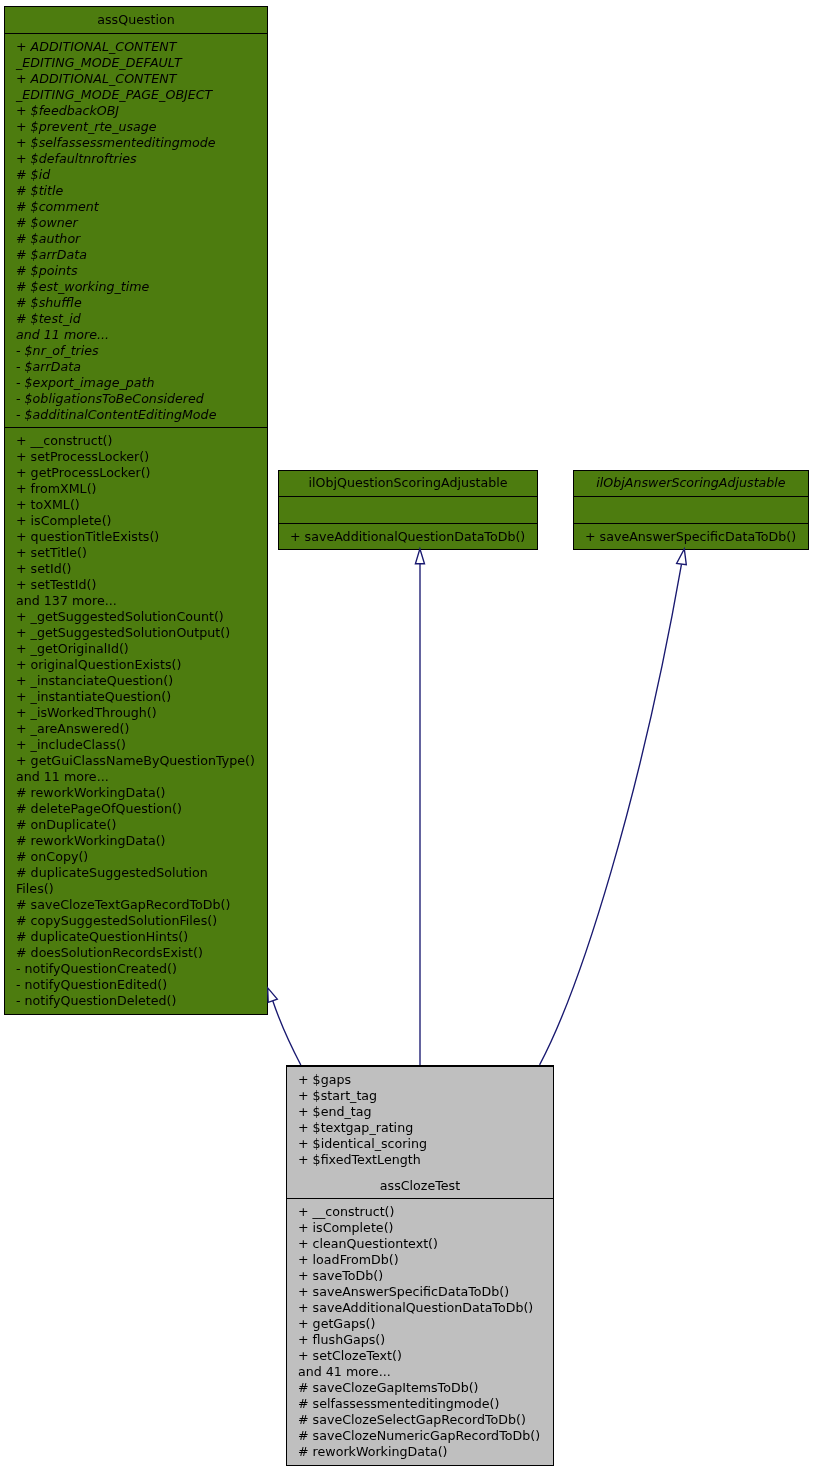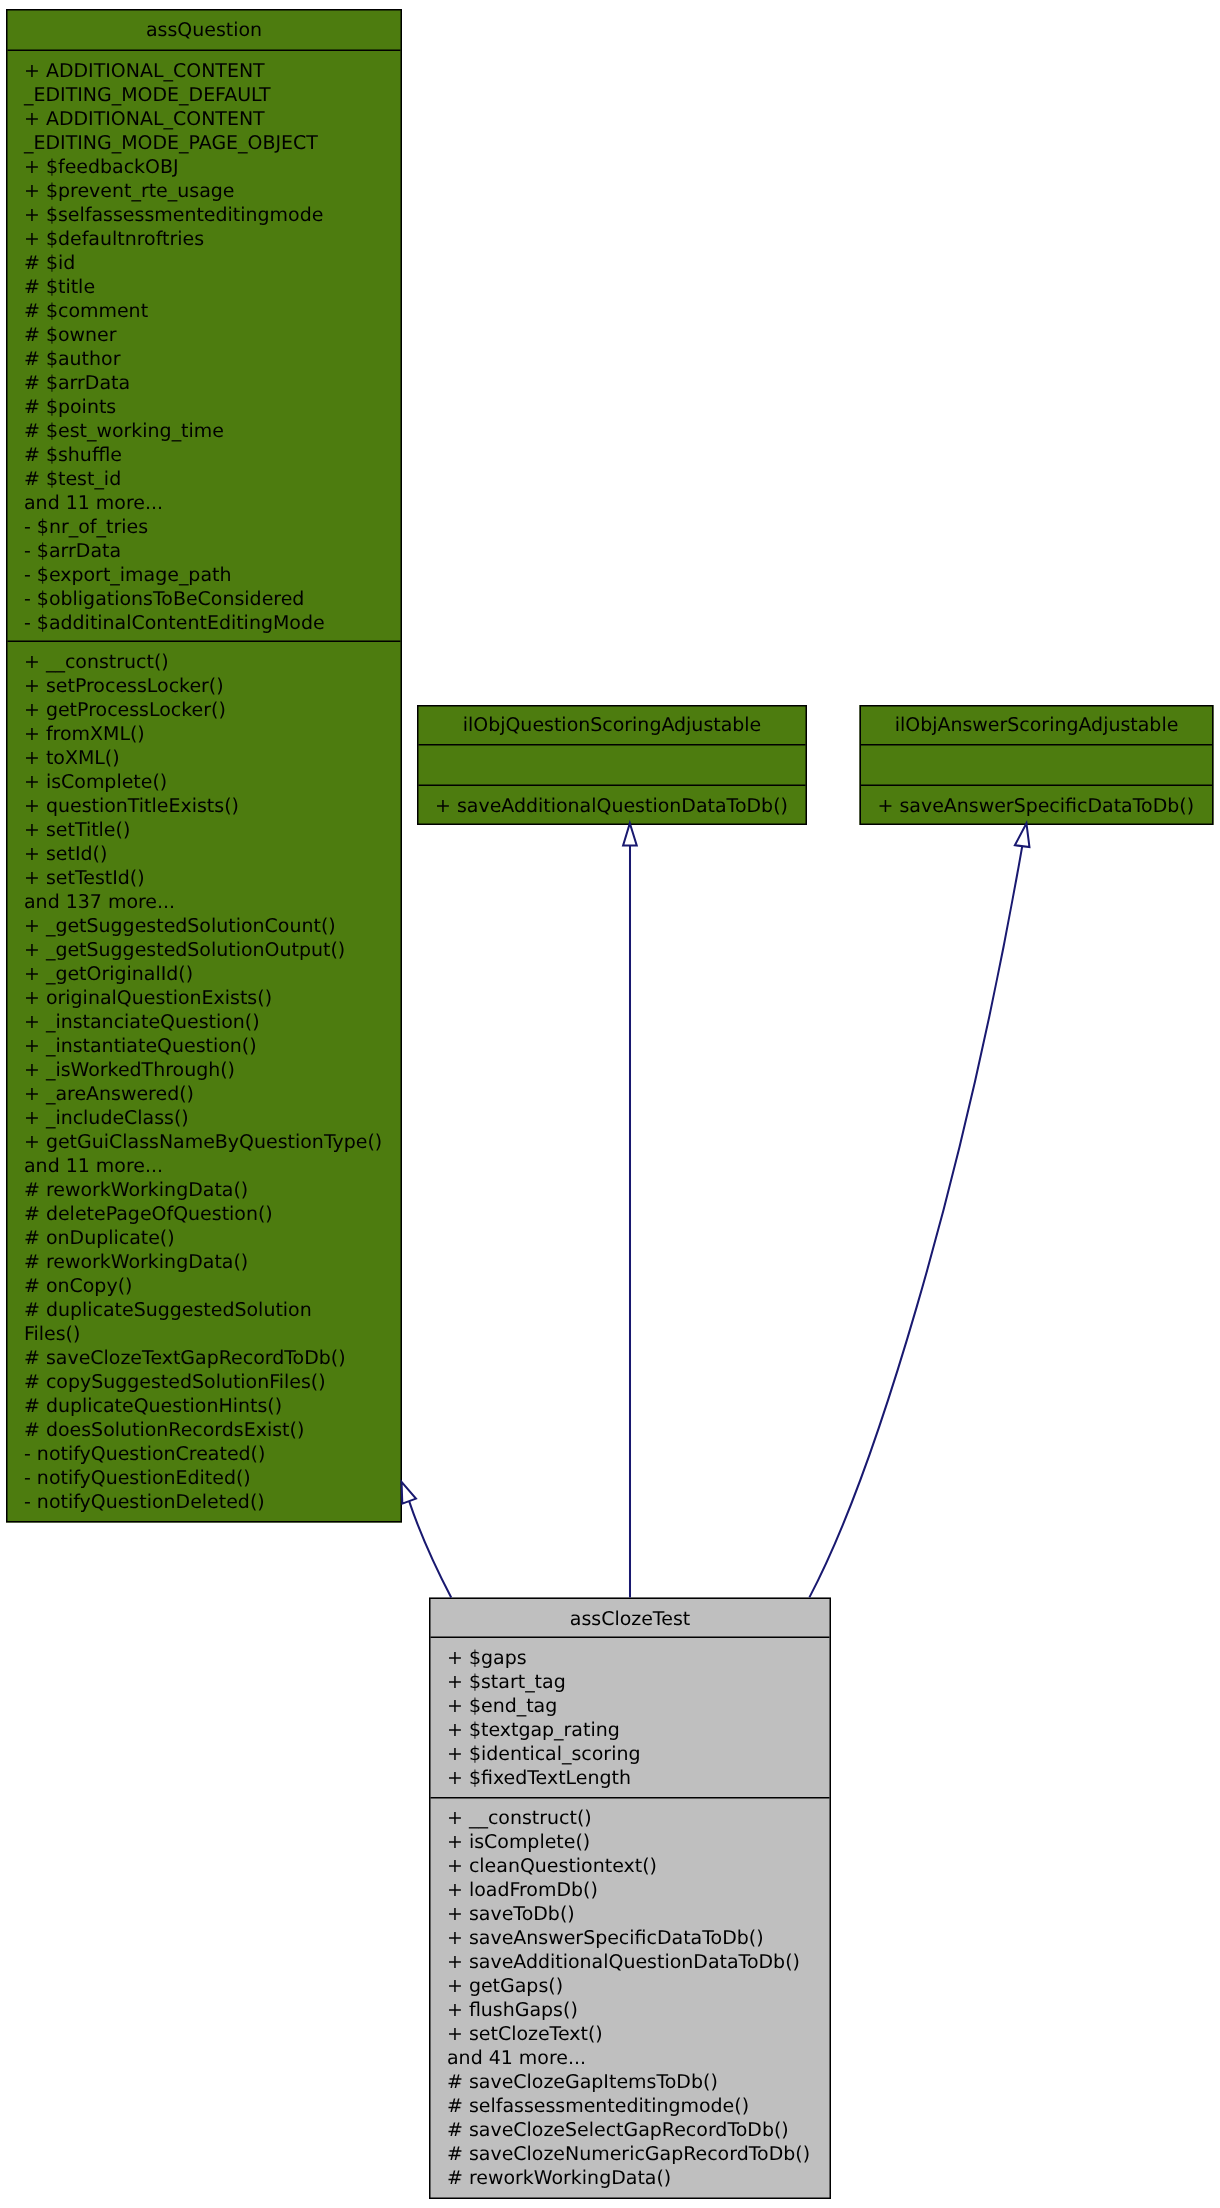--- a/index.html
+++ b/index.html
@@ -15,21 +15,21 @@
   .title{text-align:center;font-size:12.65px;line-height:16px;white-space:pre;height:16px;}
   svg.edges{position:absolute;left:0;top:0;width:813px;height:1472px;overflow:visible;}
 </style>
 </head>
 <body>
 
 <div class="node" style="left:4px;top:6px;width:264px;height:1009px;">
   <div class="compart" style="height:26px;padding-top:5px;">
     <div class="title">assQuestion</div>
   </div>
-  <div class="compart div" style="height:394px;padding-top:5px;">
+  <div class="compart div" style="height:394px;padding-top:5px;font-style:italic;">
       <div class="row">+ ADDITIONAL_CONTENT</div>
       <div class="row">_EDITING_MODE_DEFAULT</div>
       <div class="row">+ ADDITIONAL_CONTENT</div>
       <div class="row">_EDITING_MODE_PAGE_OBJECT</div>
       <div class="row">+ $feedbackOBJ</div>
       <div class="row">+ $prevent_rte_usage</div>
       <div class="row">+ $selfassessmenteditingmode</div>
       <div class="row">+ $defaultnroftries</div>
       <div class="row"># $id</div>
       <div class="row"># $title</div>
@@ -94,42 +94,42 @@
   </div>
   <div class="compart div" style="height:27px;padding-top:0px;">
 
   </div>
   <div class="compart div" style="height:26px;padding-top:5px;">
       <div class="row">+ saveAdditionalQuestionDataToDb()</div>
   </div>
 </div>
 
 <div class="node" style="left:573px;top:470px;width:236px;height:80px;">
-  <div class="compart" style="height:25px;padding-top:4px;">
+  <div class="compart" style="height:25px;padding-top:4px;font-style:italic;">
     <div class="title">ilObjAnswerScoringAdjustable</div>
   </div>
   <div class="compart div" style="height:27px;padding-top:0px;">
 
   </div>
   <div class="compart div" style="height:26px;padding-top:5px;">
       <div class="row">+ saveAnswerSpecificDataToDb()</div>
   </div>
 </div>
 
 <div class="node hl" style="left:286px;top:1065px;width:268px;height:401px;">
-  <div class="compart" style="height:25px;padding-top:5px;">
-    <div class="title">assClozeTest</div>
-  </div>
   <div class="compart div" style="height:107px;padding-top:5px;">
       <div class="row">+ $gaps</div>
       <div class="row">+ $start_tag</div>
       <div class="row">+ $end_tag</div>
       <div class="row">+ $textgap_rating</div>
       <div class="row">+ $identical_scoring</div>
       <div class="row">+ $fixedTextLength</div>
+  </div>
+  <div class="compart" style="height:25px;padding-top:5px;">
+    <div class="title">assClozeTest</div>
   </div>
   <div class="compart div" style="height:267px;padding-top:5px;">
       <div class="row">+ __construct()</div>
       <div class="row">+ isComplete()</div>
       <div class="row">+ cleanQuestiontext()</div>
       <div class="row">+ loadFromDb()</div>
       <div class="row">+ saveToDb()</div>
       <div class="row">+ saveAnswerSpecificDataToDb()</div>
       <div class="row">+ saveAdditionalQuestionDataToDb()</div>
       <div class="row">+ getGaps()</div>

